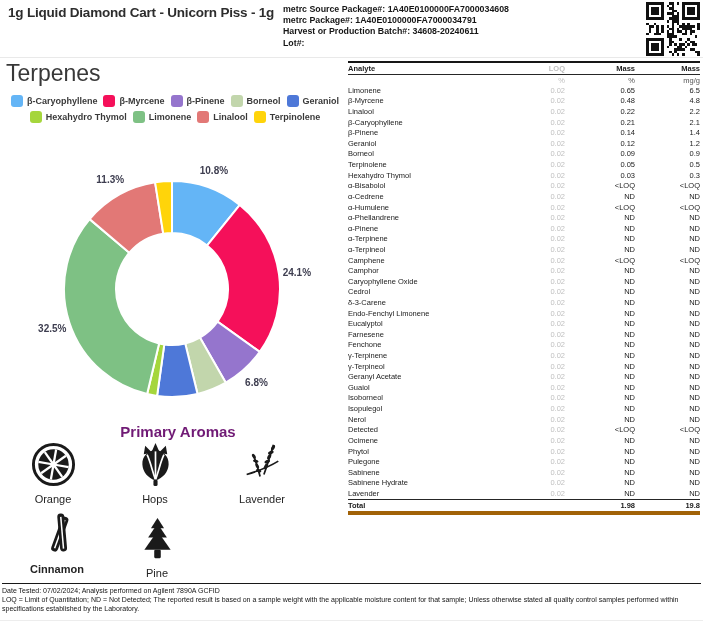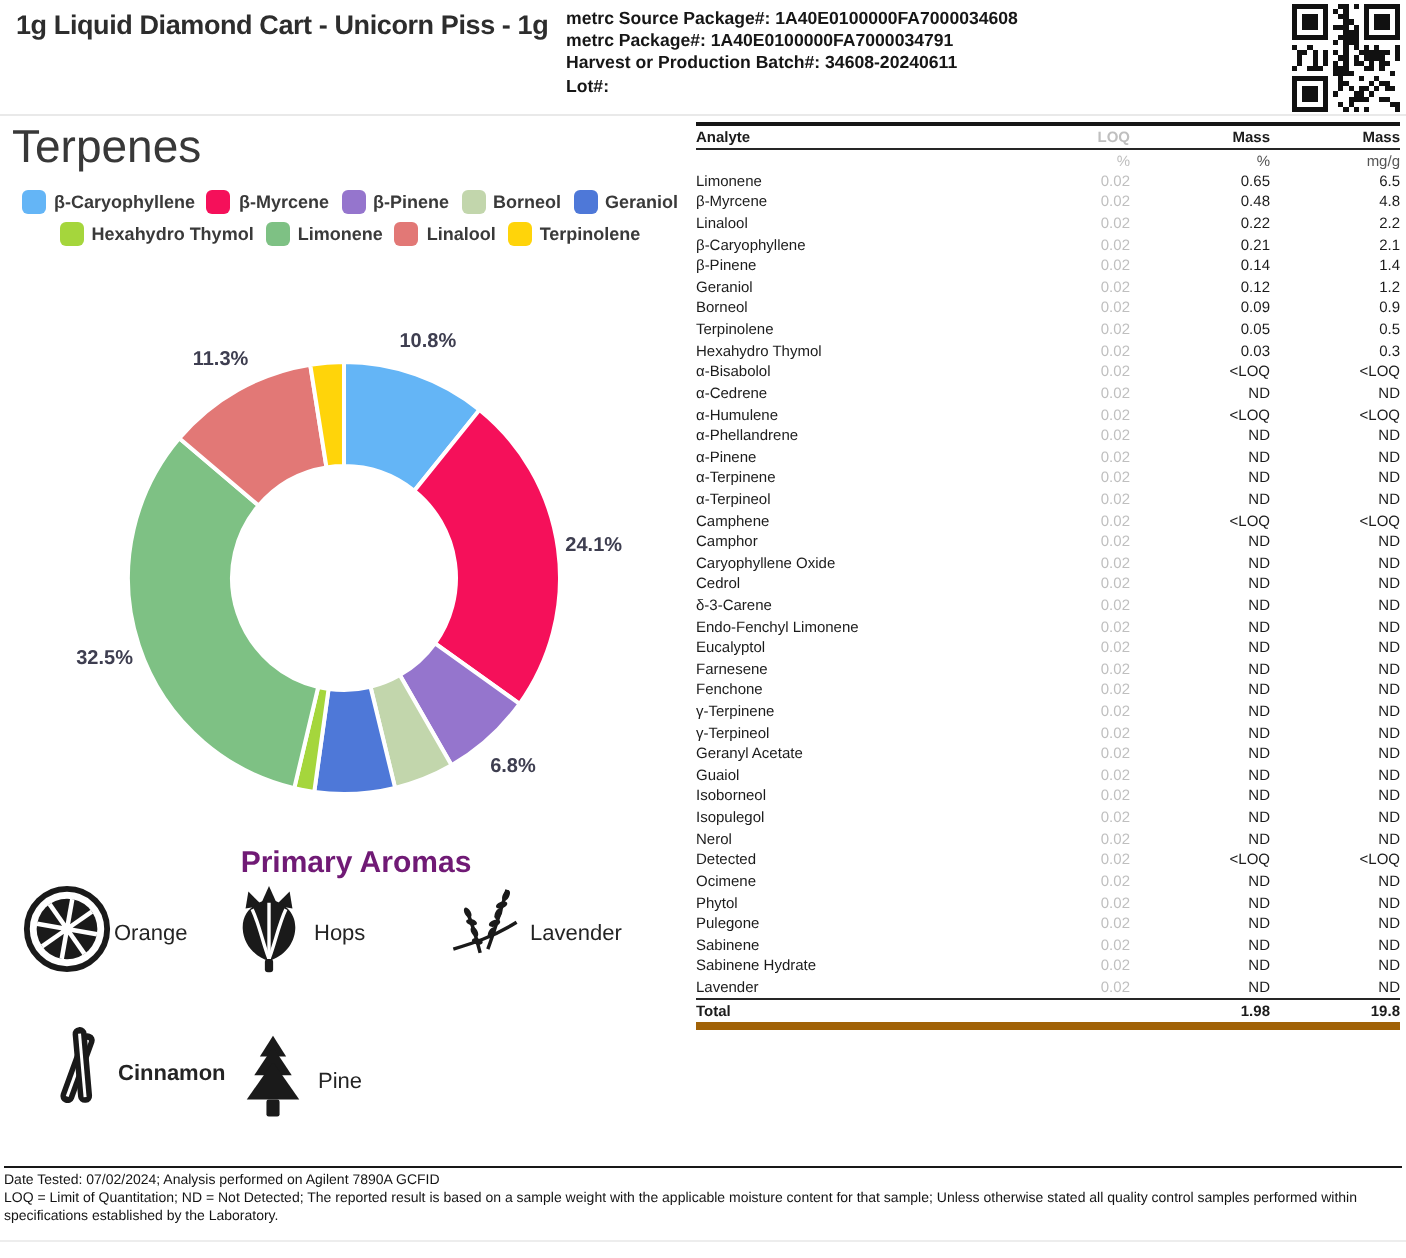--- a/index.html
+++ b/index.html
@@ -18,21 +18,21 @@
   .legend{position:absolute;left:0;top:95px;width:350px;display:flex;flex-direction:column;align-items:center;gap:4px;}
   .legend-row{display:flex;gap:6px;align-items:center;justify-content:center;}
   .legend-item{display:flex;align-items:center;gap:4px;white-space:nowrap;}
   .legend-swatch{width:12px;height:12px;border-radius:3px;display:inline-block;}
   .legend-label{font-size:9px;font-weight:bold;color:#3a3a3a;}
   .donut{position:absolute;left:27px;top:144px;}
 
   
   .aromas-title{position:absolute;left:20px;top:423px;width:316px;text-align:center;
                 font-size:15px;font-weight:bold;color:#701a75;}
-  .aroma-cell{position:absolute;width:86px;display:flex;flex-direction:row;align-items:center;}
+  .aroma-cell{position:absolute;width:86px;display:flex;flex-direction:column;align-items:center;}
   .aroma-cell .ic{height:48px;display:flex;align-items:center;justify-content:center;}
   .aroma-label{margin-top:5px;font-size:11px;color:#242424;}
   .pos-orange{left:10px;top:440px;} .pos-hops{left:112px;top:440px;} .pos-lavender{left:219px;top:440px;}
   .pos-cinnamon{left:14px;top:510px;font-weight:bold;} .pos-pine{left:114px;top:514px;}
 
   
   .ttable{position:absolute;left:348px;top:61px;width:352px;font-size:7.5px;}
   .t-head{display:flex;align-items:center;height:11px;border-top:2px solid #161616;border-bottom:1px solid #262626;font-weight:bold;}
   .t-units{display:flex;align-items:center;height:10px;color:#555;}
   .t-row{display:flex;align-items:center;height:10.62px;}

